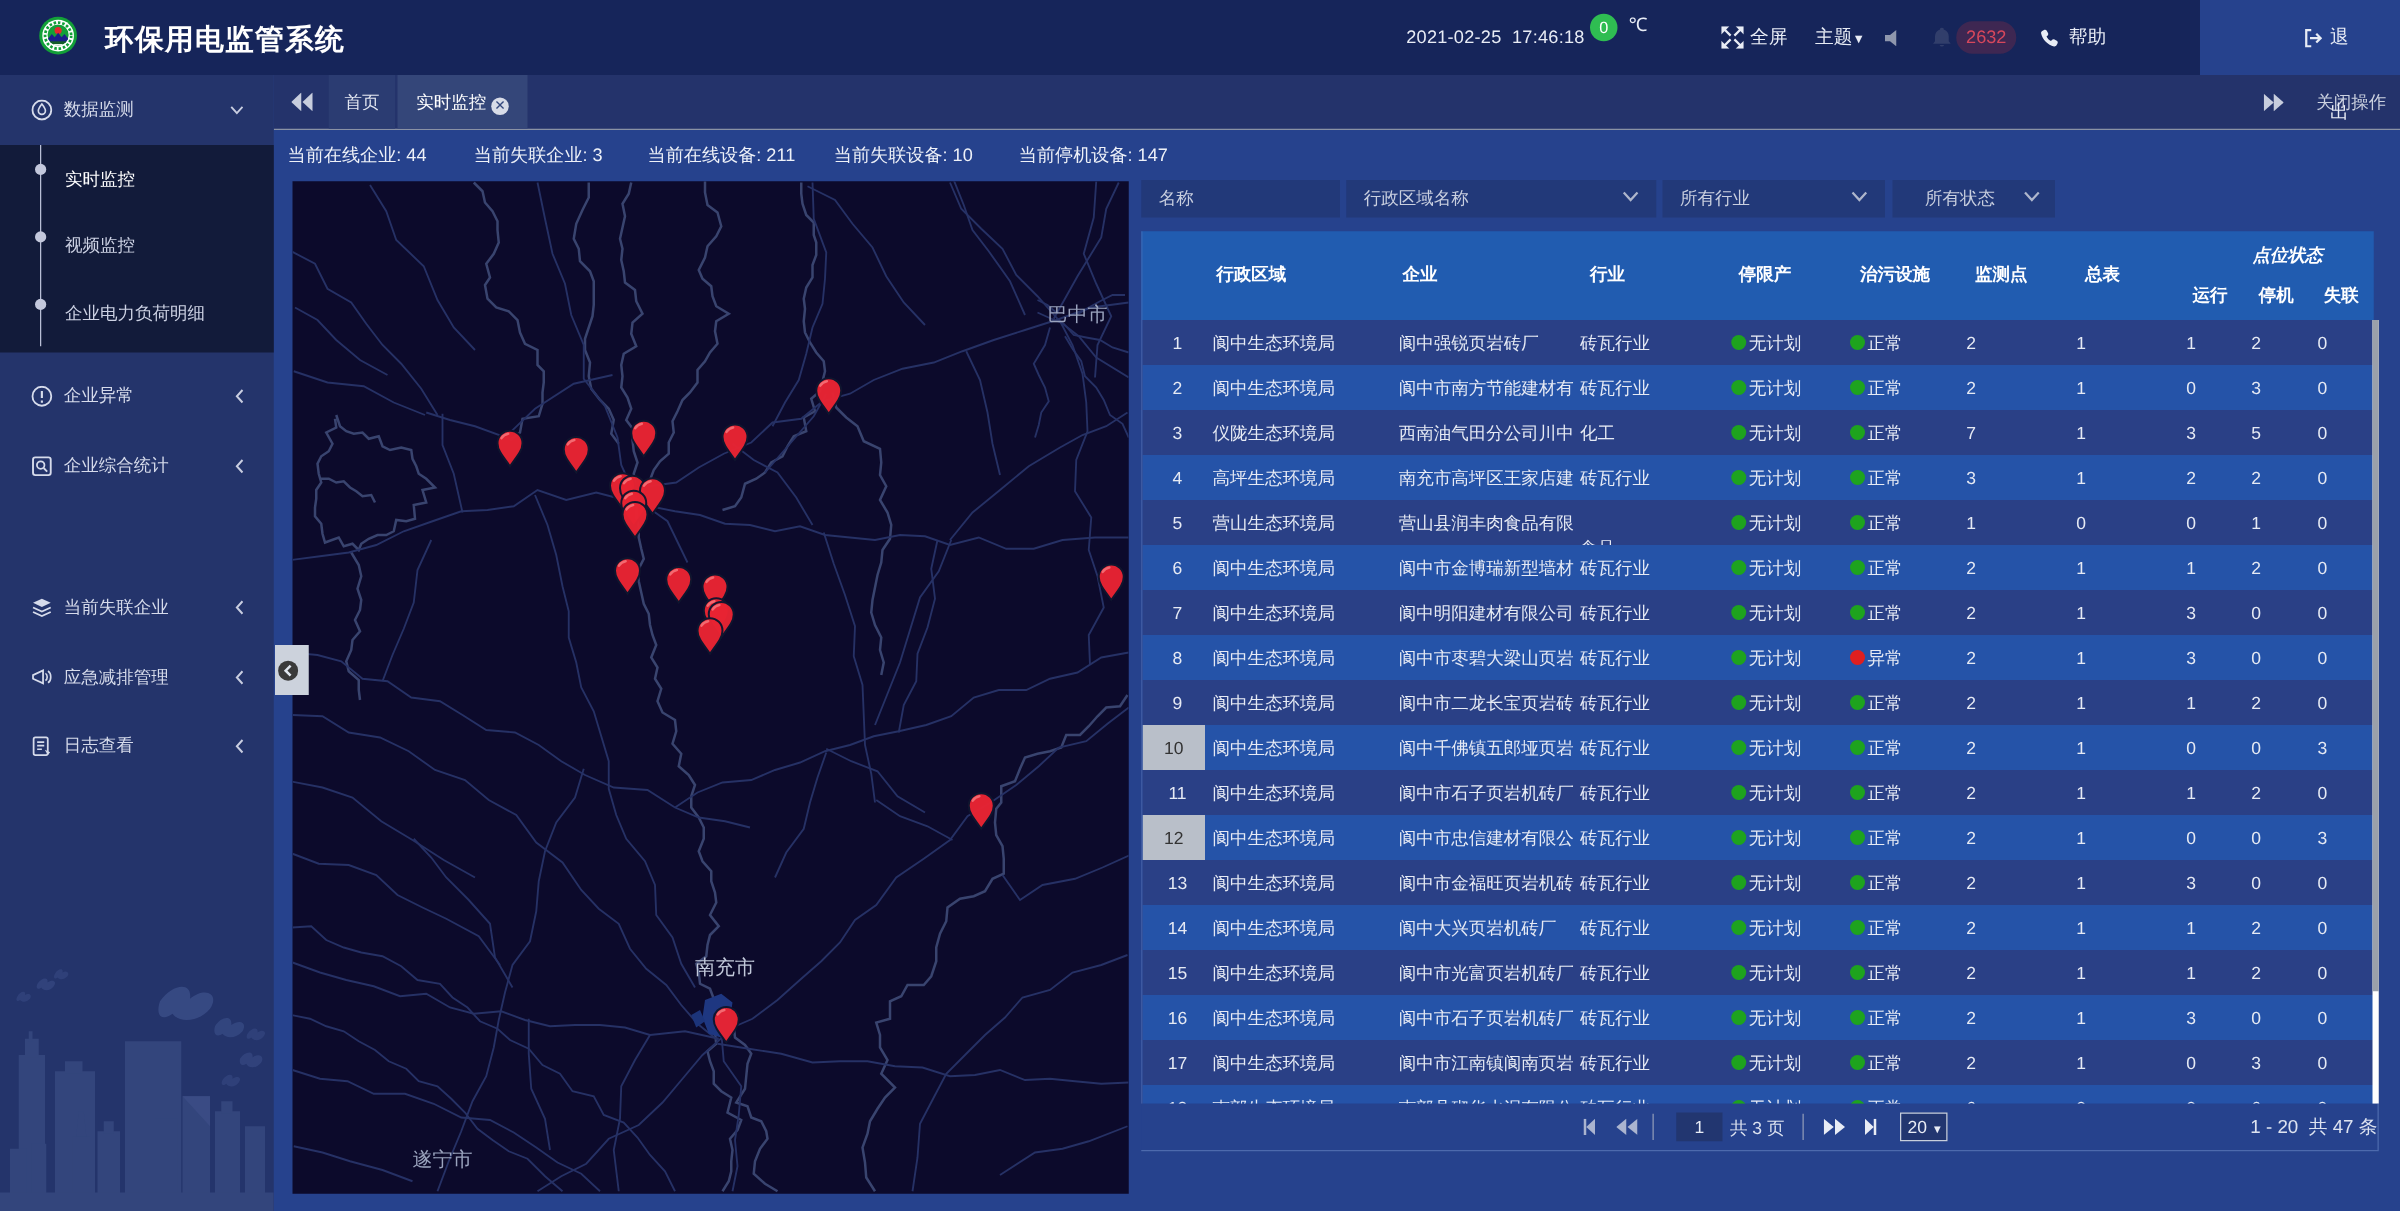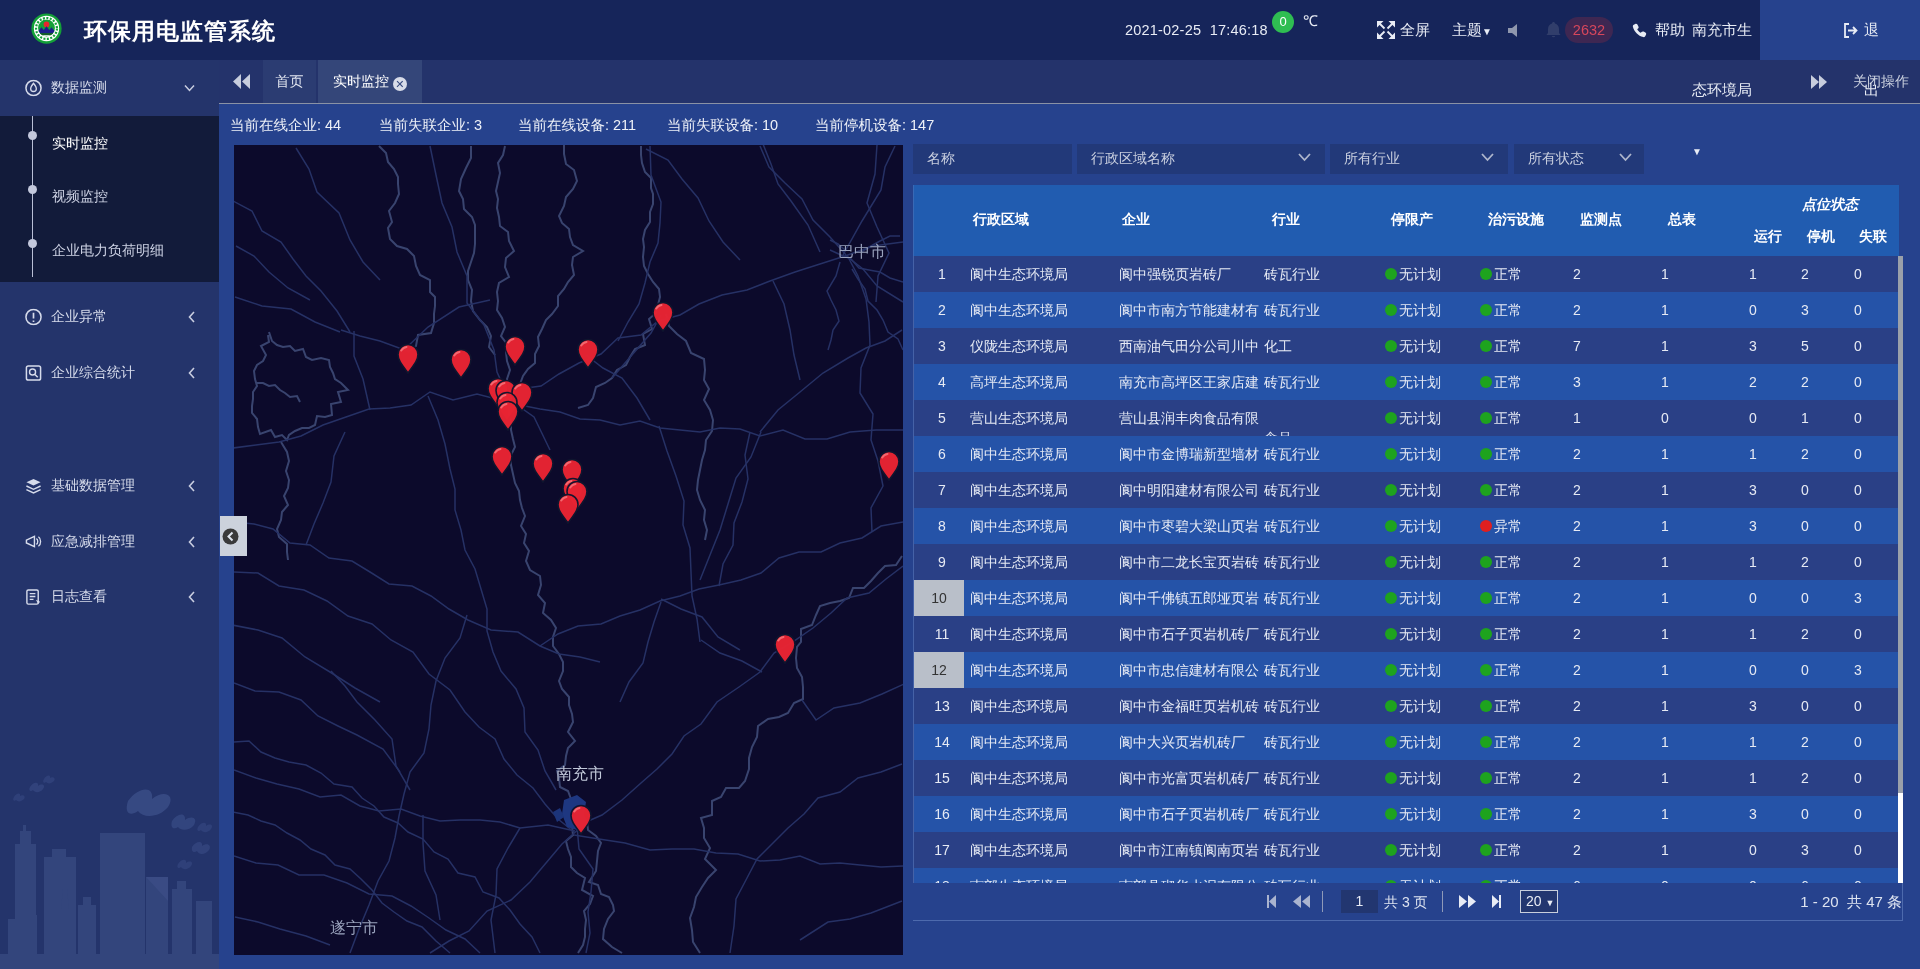--- a/index.html
+++ b/index.html
@@ -89,21 +89,20 @@
       <path d="M0 4 h4 l5-4 v13 l-5-4 h-4 Z" fill="#8f97ad"></path>
     </svg>
   <svg class="abs" style="left:1546px;top:22px;" width="15" height="16" viewBox="0 0 15 16">
       <path d="M7.5 0 C8.3 0 9 .6 9 1.5 C11.4 2.2 13 4.3 13 7 L13 11 L14.6 13 L0.4 13 L2 11 L2 7 C2 4.3 3.6 2.2 6 1.5 C6 .6 6.7 0 7.5 0 Z M5.7 14 A1.9 1.9 0 0 0 9.3 14 Z" fill="#313e6b"></path>
     </svg>
   <div class="hitem" style="left:1565px;top:17px;height:26px;line-height:26px;width:48px;background:rgba(150,45,65,0.32);border-radius:13px;text-align:center;color:#d6475c;font-size:14.5px;">2632</div>
   <svg class="abs" style="left:1632px;top:23px;" width="15" height="15" viewBox="0 0 15 15">
       <path d="M3.2 1 C4 .6 5 .8 5.4 1.6 L6.4 3.4 C6.8 4.1 6.6 5 6 5.5 L5.2 6.2 C5.8 7.6 7.4 9.2 8.8 9.8 L9.5 9 C10 8.4 10.9 8.2 11.6 8.6 L13.4 9.6 C14.2 10 14.4 11 14 11.8 L13.2 13.2 C12.8 13.9 12 14.3 11.2 14.1 C6.3 13 2 8.7 0.9 3.8 C0.7 3 1.1 2.2 1.8 1.8 Z" fill="#e8ecf5"></path>
     </svg>
   <div class="hitem" style="left:1655px;">帮助</div>
-  <div class="hitem" style="left:1692px;">南充市生态环境局<span style="font-size:10px;">▼</span></div>
   <svg class="abs" style="left:1843px;top:23px;" width="15" height="15" viewBox="0 0 15 15">
       <path d="M6 1 h-4 v13 h4" fill="none" stroke="#e8ecf5" stroke-width="1.8"></path>
       <path d="M5 7.5 h8 M10 4 l3.5 3.5 L10 11" fill="none" stroke="#e8ecf5" stroke-width="1.8"></path>
     </svg>
   <div class="hitem" style="left:1864px;">退出</div>
 </div>
 <div id="sidebar">
   <div class="mitem" style="top:0;">
     <svg class="ic" viewBox="0 0 18 18">
         <circle cx="9" cy="9" r="8" fill="none" stroke="#d6dbeb" stroke-width="1.6"></circle>
@@ -143,21 +142,21 @@
       <svg class="chev2" width="7" height="12" viewBox="0 0 7 12">
         <path d="M6 1 L1.5 6 L6 11" fill="none" stroke="#c8cde0" stroke-width="1.6"></path>
       </svg>
   </div>
   <div class="mitem" style="top:398px;">
     <svg class="ic" viewBox="0 0 18 18">
         <path d="M9 1.5 L16.5 5 L9 8.5 L1.5 5 Z" fill="#d6dbeb"></path>
         <path d="M1.5 9 L9 12.5 L16.5 9" fill="none" stroke="#d6dbeb" stroke-width="1.5"></path>
         <path d="M1.5 12.8 L9 16.3 L16.5 12.8" fill="none" stroke="#d6dbeb" stroke-width="1.5"></path>
       </svg>
-    <span class="txt">基础数据管理</span>
+    <span class="txt">当前失联企业</span>
       <svg class="chev2" width="7" height="12" viewBox="0 0 7 12">
         <path d="M6 1 L1.5 6 L6 11" fill="none" stroke="#c8cde0" stroke-width="1.6"></path>
       </svg>
   </div>
   <div class="mitem" style="top:454px;">
     <svg class="ic" viewBox="0 0 18 18">
         <path d="M1.5 7 L10 3 V14 L1.5 10 Z" fill="none" stroke="#d6dbeb" stroke-width="1.5"></path>
         <path d="M12 5.5 C14 6.5 14 10.5 12 11.5 M14.2 3.5 C17.3 5.5 17.3 11.5 14.2 13.5" fill="none" stroke="#d6dbeb" stroke-width="1.4"></path>
       </svg>
     <span class="txt">应急减排管理</span>
@@ -345,21 +344,21 @@
     </svg>
   </div>
 <div id="panel">
   <div class="finput" style="left:0;width:159px;padding-left:14px;">名称</div>
   <div class="finput" style="left:164px;width:248px;padding-left:14px;">行政区域名称<svg style="position:absolute;right:14px;top:10px;" width="13" height="9" viewBox="0 0 13 9">
         <path d="M1 1 L6.5 7 L12 1" fill="none" stroke="#aeb6cc" stroke-width="1.8"></path>
       </svg></div>
   <div class="finput" style="left:417px;width:178px;padding-left:14px;">所有行业<svg style="position:absolute;right:14px;top:10px;" width="13" height="9" viewBox="0 0 13 9">
         <path d="M1 1 L6.5 7 L12 1" fill="none" stroke="#aeb6cc" stroke-width="1.8"></path>
       </svg></div>
-  <div class="finput" style="left:601px;width:130px;padding-left:14px;">所有状态<svg style="position:absolute;right:12px;top:10px;" width="13" height="9" viewBox="0 0 13 9">
+  <div class="finput" style="left:601px;width:130px;padding-left:26px;">所有状态<svg style="position:absolute;right:12px;top:10px;" width="13" height="9" viewBox="0 0 13 9">
         <path d="M1 1 L6.5 7 L12 1" fill="none" stroke="#aeb6cc" stroke-width="1.8"></path>
       </svg></div>
   <div id="thead">
     <div class="th" style="left:47px;top:26px;width:80px;">行政区域</div>
     <div class="th" style="left:182px;top:26px;width:80px;">企业</div>
     <div class="th" style="left:332px;top:26px;width:80px;">行业</div>
     <div class="th" style="left:458px;top:26px;width:80px;">停限产</div>
     <div class="th" style="left:562px;top:26px;width:80px;">治污设施</div>
     <div class="th" style="left:647px;top:26px;width:80px;">监测点</div>
     <div class="th" style="left:728px;top:26px;width:80px;">总表</div>

